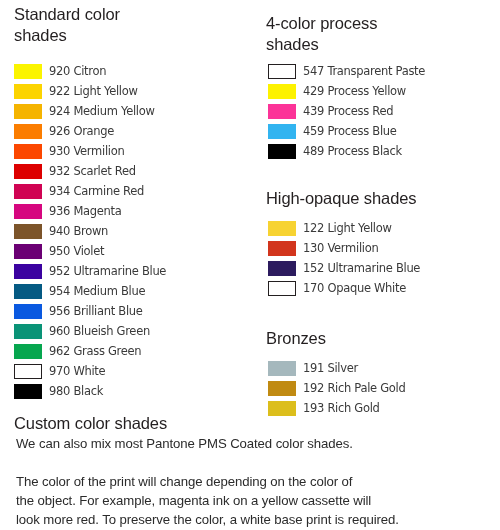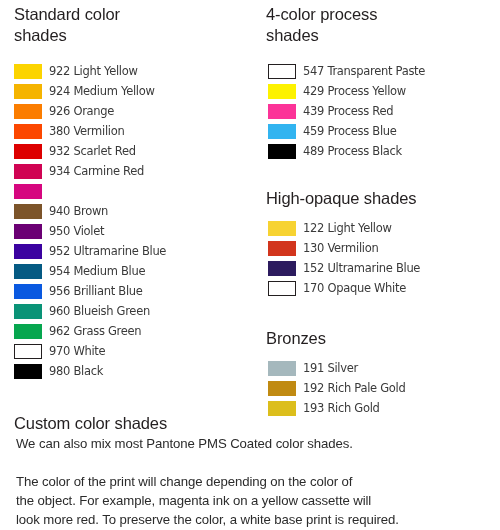--- a/index.html
+++ b/index.html
@@ -28,21 +28,21 @@
     font-size: 16.5px;
     font-weight: 400;
     color: #231f20;
     line-height: 21px;
     letter-spacing: -0.1px;
     margin: 0;
     white-space: pre-line;
   }
 
   .heading-standard      { position: absolute; left: 14px;  top: 4px;   width: 220px; }
-  .heading-process       { position: absolute; left: 266px; top: 4px;   width: 220px; }
+  .heading-process       { position: absolute; left: 266px; top: 13px;   width: 220px; }
   .heading-highopaque    { position: absolute; left: 266px; top: 188px; width: 230px; }
   .heading-bronzes       { position: absolute; left: 266px; top: 328px; width: 230px; }
   .heading-custom        { position: absolute; left: 14px;  top: 413px; width: 300px; }
 
   
   .swatch-list {
     position: absolute;
     list-style: none;
     margin: 0;
     padding: 0;
@@ -91,45 +91,50 @@
 </head>
 <body>
 
 <div class="page">
 
   <h2 class="section-heading heading-standard">Standard color
 shades</h2>
 
   <ul class="swatch-list list-standard">
       <li class="swatch-row">
+        <span class="swatch-chip" style="background-color: rgb(251, 244, 0);"></span>
+        <span class="swatch-label">920 Citron</span>
+      </li>
+      <li class="swatch-row">
         <span class="swatch-chip" style="background-color: rgb(252, 212, 0);"></span>
         <span class="swatch-label">922 Light Yellow</span>
       </li>
       <li class="swatch-row">
         <span class="swatch-chip" style="background-color: rgb(245, 180, 0);"></span>
         <span class="swatch-label">924 Medium Yellow</span>
       </li>
       <li class="swatch-row">
         <span class="swatch-chip" style="background-color: rgb(251, 125, 0);"></span>
         <span class="swatch-label">926 Orange</span>
       </li>
       <li class="swatch-row">
         <span class="swatch-chip" style="background-color: rgb(252, 71, 0);"></span>
-        <span class="swatch-label">380 Vermilion</span>
+        <span class="swatch-label">930 Vermilion</span>
       </li>
       <li class="swatch-row">
         <span class="swatch-chip" style="background-color: rgb(221, 0, 0);"></span>
         <span class="swatch-label">932 Scarlet Red</span>
       </li>
       <li class="swatch-row">
         <span class="swatch-chip" style="background-color: rgb(208, 3, 83);"></span>
         <span class="swatch-label">934 Carmine Red</span>
       </li>
       <li class="swatch-row">
         <span class="swatch-chip" style="background-color: rgb(214, 6, 127);"></span>
+        <span class="swatch-label">936 Magenta</span>
       </li>
       <li class="swatch-row">
         <span class="swatch-chip" style="background-color: rgb(124, 84, 42);"></span>
         <span class="swatch-label">940 Brown</span>
       </li>
       <li class="swatch-row">
         <span class="swatch-chip" style="background-color: rgb(107, 0, 116);"></span>
         <span class="swatch-label">950 Violet</span>
       </li>
       <li class="swatch-row">

